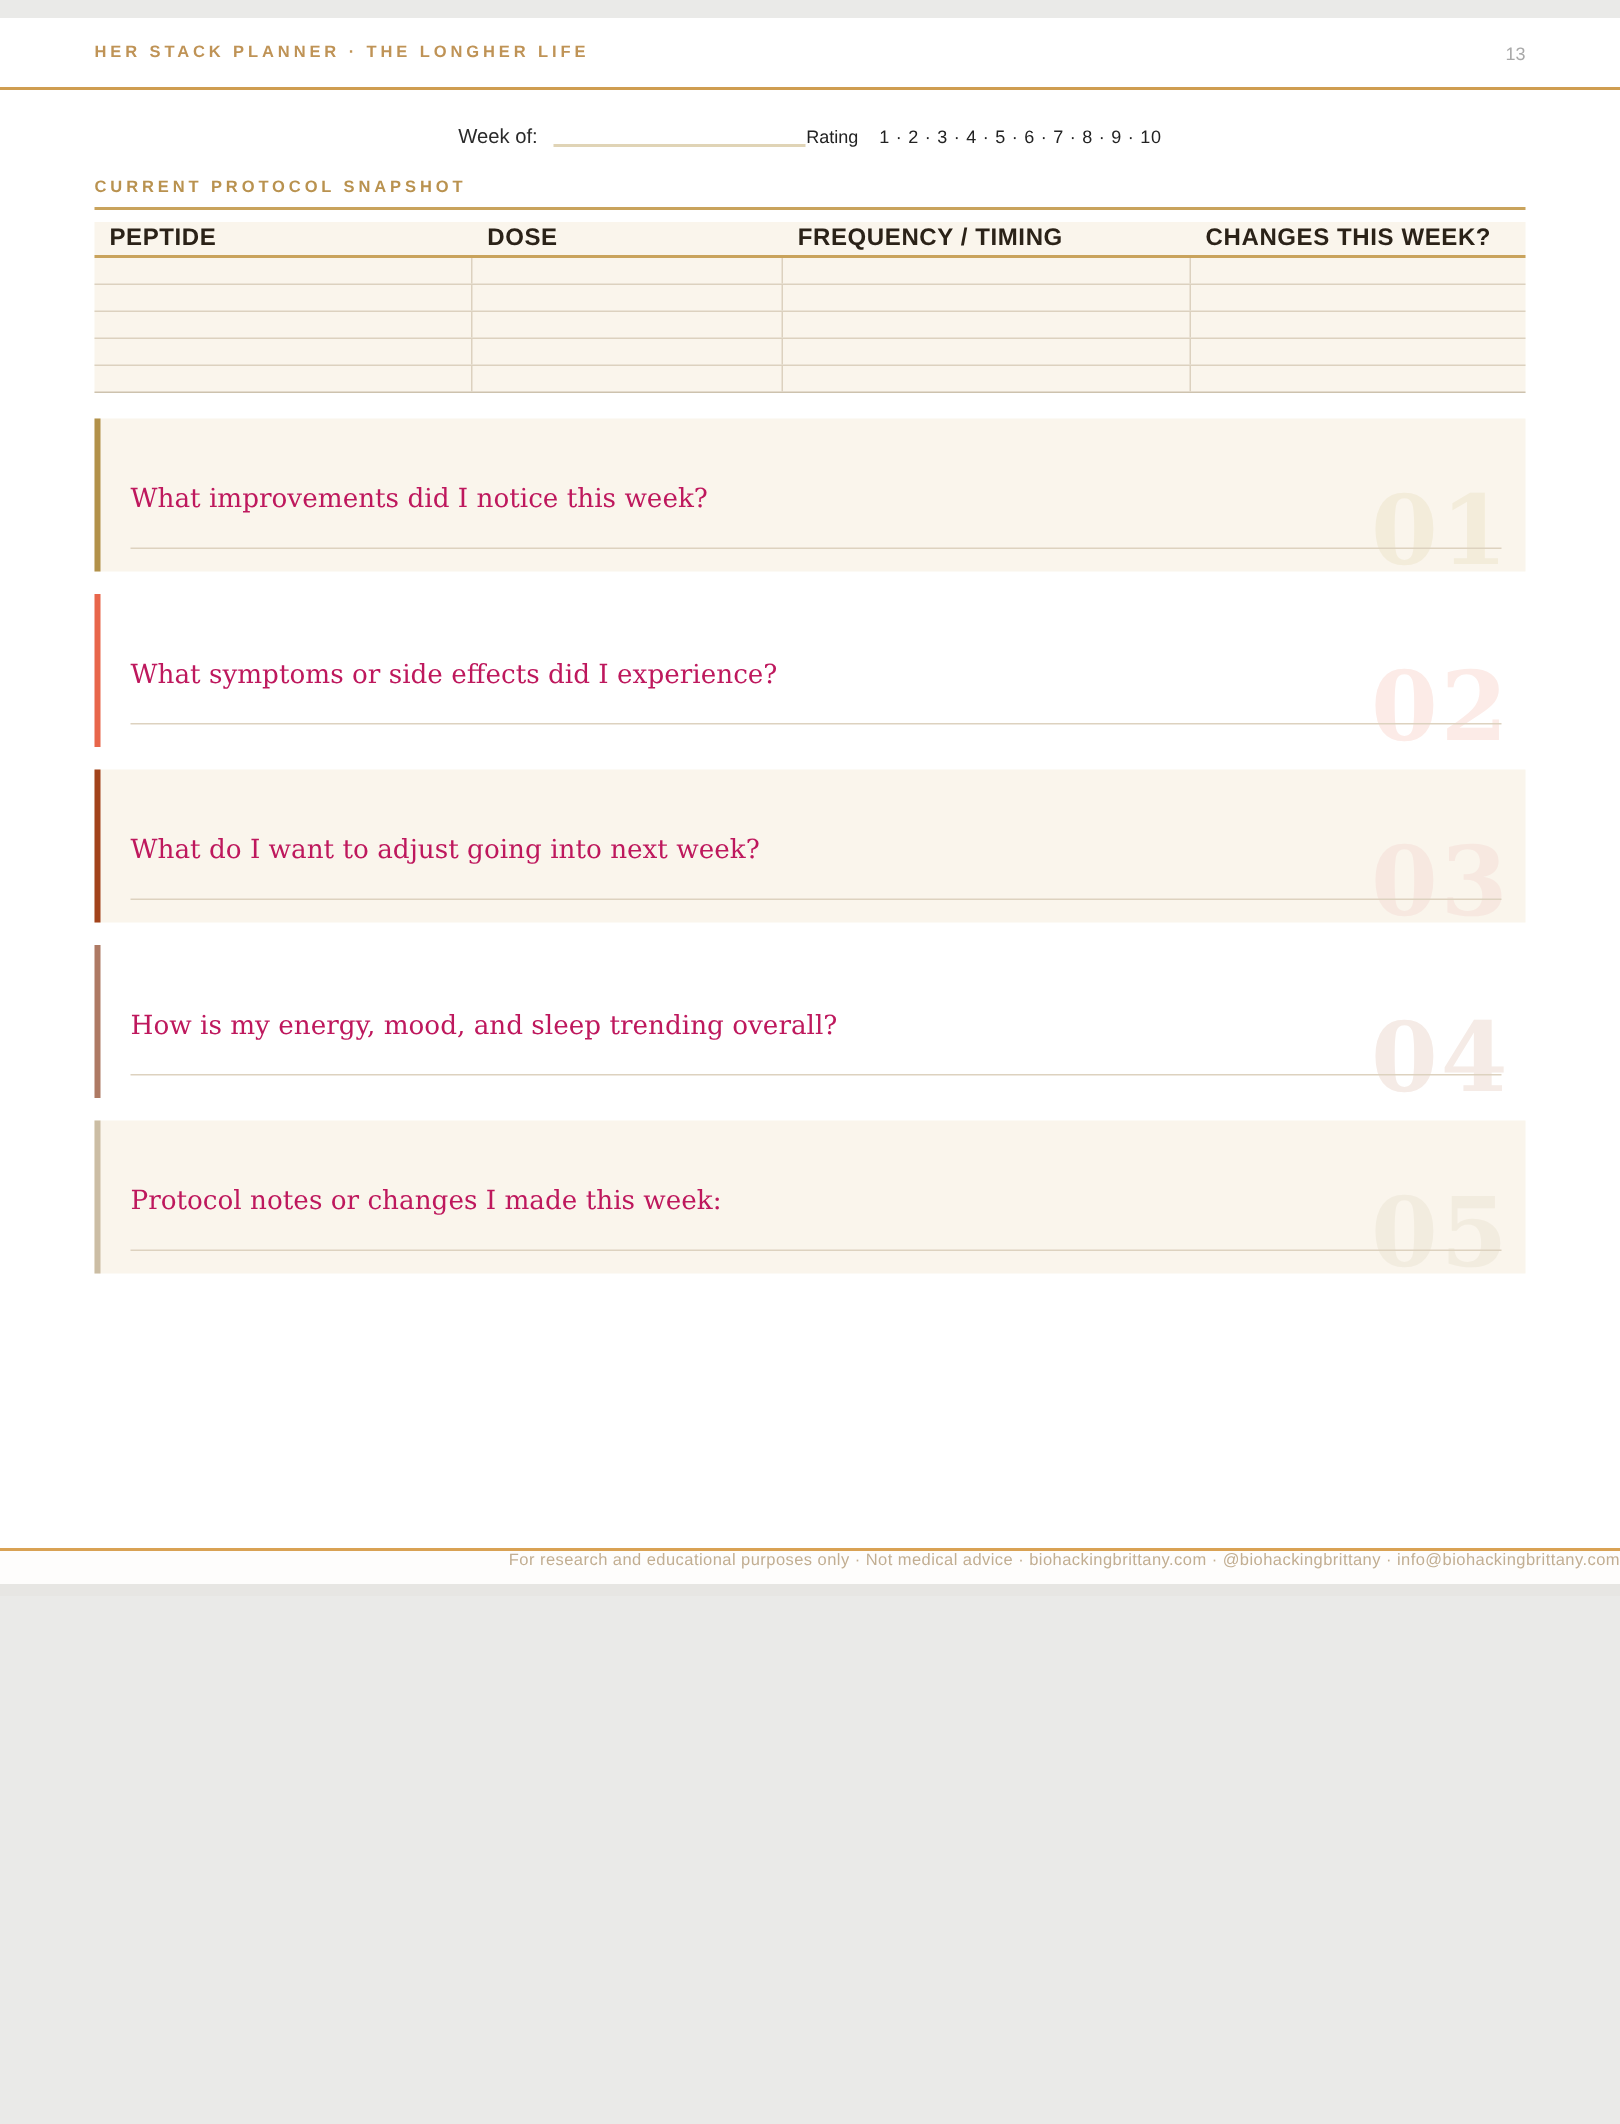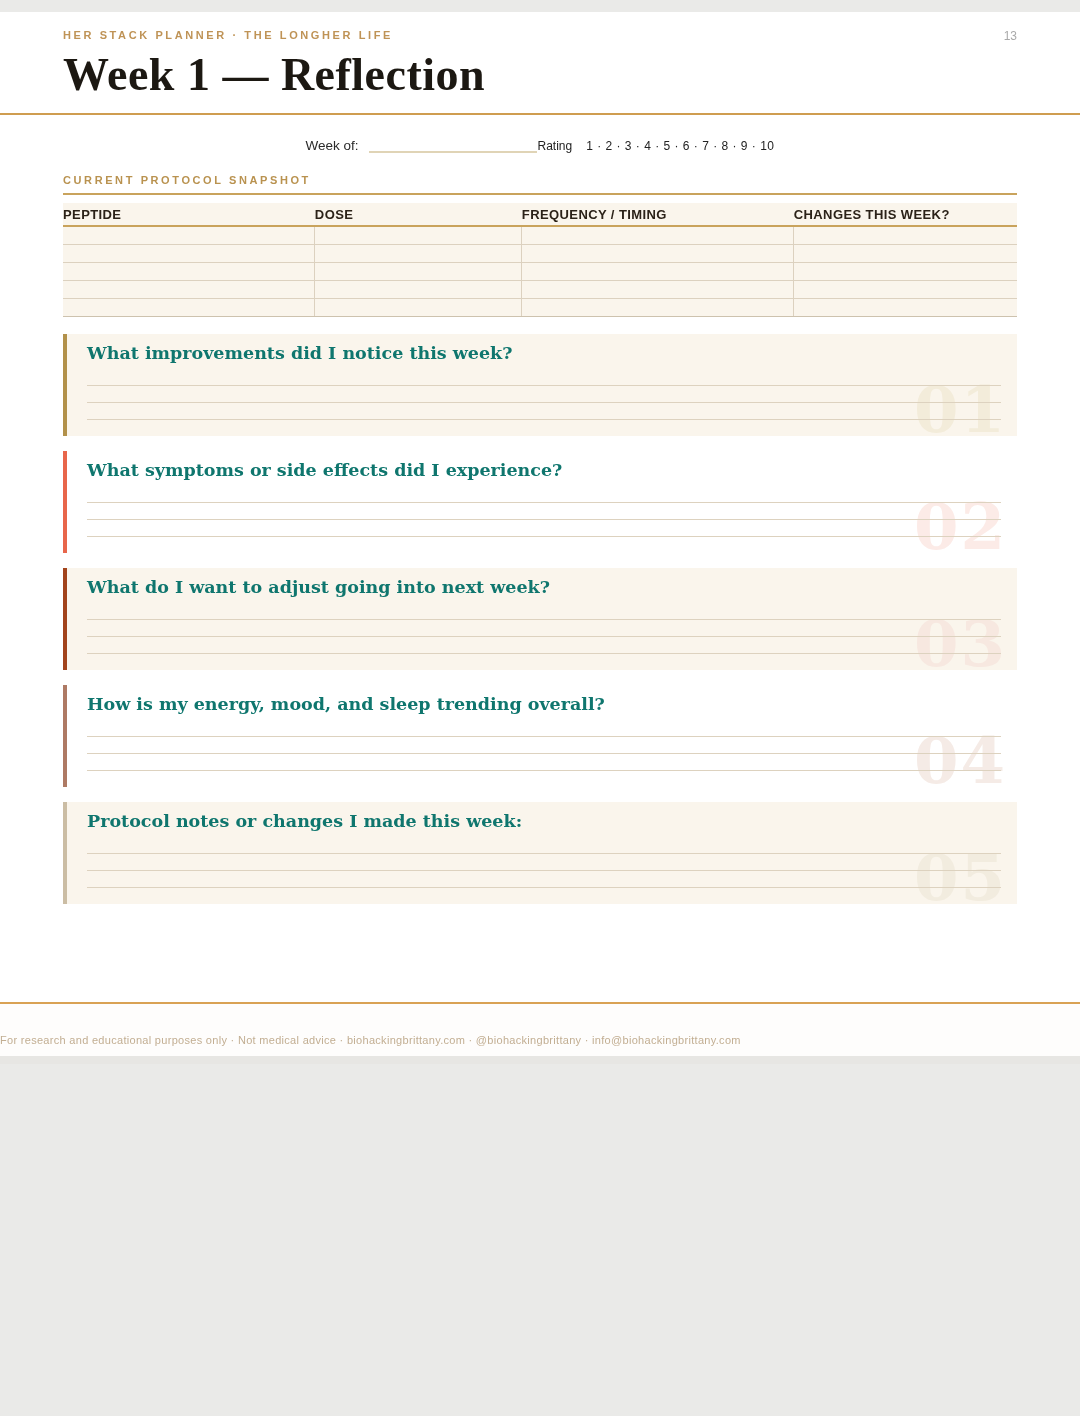--- a/index.html
+++ b/index.html
@@ -27,61 +27,60 @@
   .field-line { display:inline-block; width:168px; border-bottom:2px solid #e0d4b6; margin-left:11px; height:14px; }
   .rating { font-size:12px; color:#222222; }
   .rating-scale { margin-left:14px; letter-spacing:0.5px; }
 
   .snapshot-label { margin:21px 63px 0 63px; font-size:11px; font-weight:bold; letter-spacing:2.6px; color:#b9924f; }
   .snapshot-rule { margin:7px 63px 0 63px; height:2px; background:#c9a35c; }
 
   .ptable { margin:8px 63px 0 63px; background:#faf5ec; }
   .trow { display:grid; grid-template-columns:26.4% 21.7% 28.5% 23.4%; }
   .thead { height:24px; align-items:center; border-bottom:2px solid #c9a35c; }
-  .thead .cell { font-size:13px; font-weight:bold; color:#2b2218; letter-spacing:0.4px; }
+  .thead .cell { font-size:16px; font-weight:bold; color:#2b2218; letter-spacing:0.4px; padding-left:10px; }
   .tbody .trow { height:18px; border-bottom:1px solid #dcd1bf; }
   .tbody .trow:last-child { border-bottom:1px solid #cdc2ae; }
   .tbody .cell { border-right:1px solid #dcd1bf; }
   .tbody .cell:last-child { border-right:none; }
 
   .sections { margin:17px 63px 0 63px; }
   .section {
     position:relative; height:102px; margin-bottom:15px;
     border-left:4px solid var(--accent,#b2914a);
     padding:8px 16px 0 20px; overflow:hidden;
   }
   .section .question {
-    font-family:"DejaVu Serif", serif; font-weight:bold; font-size:17.5px;
-    color:#0f766e; line-height:1.35; margin-bottom:3px; position:relative; z-index:2;
+    font-family:"DejaVu Serif", serif; font-weight:normal; font-size:17.5px;
+    color:#be185d; line-height:1.35; margin-bottom:3px; position:relative; z-index:2;margin-top:35px;
   }
   .section .rule-line { height:17px; border-bottom:1px solid #ddd2bf; position:relative; z-index:2; }
   .section .big-num {
     position:absolute; right:10px; bottom:0px; z-index:1;
     font-family:"DejaVu Serif", serif; font-weight:bold; font-size:64px;
     line-height:0.82; letter-spacing:2px; color:var(--numcolor,#f3ecda);margin-left:41px;
   }
 
   .footer {
     position:absolute; left:0; right:0; bottom:8px;
-    border-top:2px solid #d9a254; padding:30px 0 10px 0; text-align:left; background:#fefdfc;
+    border-top:2px solid #d9a254; padding:0 0 10px 0; text-align:right; background:#fefdfc;
   }
   .footer-text { font-size:11px; color:#c2ae92; letter-spacing:0.3px; }
 </style>
 </head>
 <body>
 
 <div class="page">
   <div class="top-strip"></div>
 
   <header class="header">
     <div class="eyebrow-row">
       <span class="eyebrow">HER STACK PLANNER · THE LONGHER LIFE</span>
       <span class="page-num">13</span>
     </div>
-    <h1 class="title">Week 1 — Reflection</h1>
   </header>
   <div class="header-rule"></div>
 
   <div class="meta-row">
     <div class="week-of">
       <span>Week of:</span>
       <span class="field-line"></span>
     </div>
     <div class="rating">
       <span>Rating</span><span class="rating-scale">1 · 2 · 3 · 4 · 5 · 6 · 7 · 8 · 9 · 10</span>

